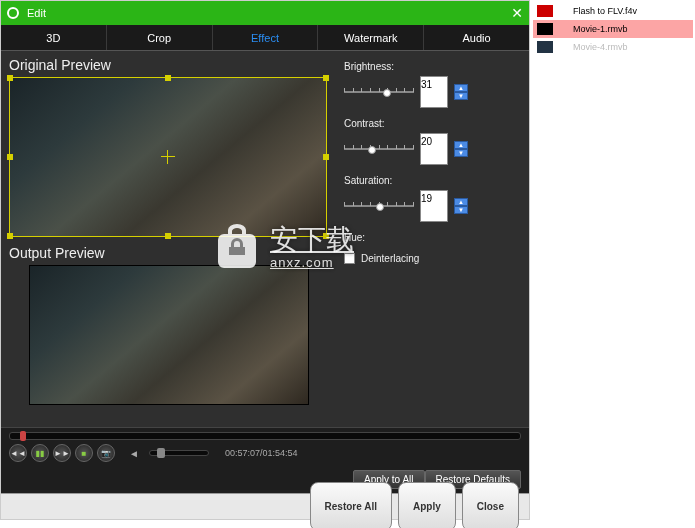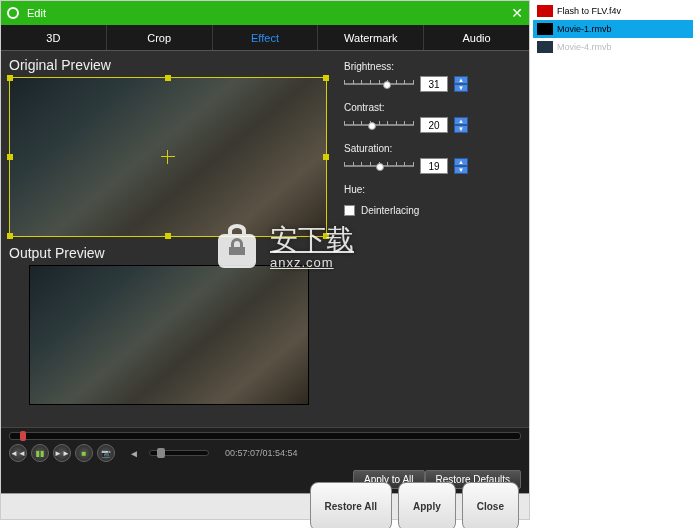--- a/index.html
+++ b/index.html
@@ -25,40 +25,40 @@
 .crop-c::after { width:1px; height:14px; left:6px; top:0; }
 .right-col { flex: 1; padding: 10px 24px 0 8px; }
 .slider-group { margin-bottom: 10px; }
 .slider-label { color: #eee; font-size: 10px; margin-bottom: 4px; display:block; }
 .slider-row { display: flex; align-items: center; gap: 6px; }
 .slider { position: relative; width: 70px; height: 12px; }
 .slider::before { content:""; position:absolute; top:5px; left:0; right:0; height:2px; background:#888; }
 .slider .ticks { position:absolute; top:2px; left:0; right:0; display:flex; justify-content:space-between; }
 .slider .ticks span { width:1px; height:4px; background:#aaa; }
 .slider .thumb { position:absolute; top:3px; width:8px; height:8px; background:#fff; border:1px solid #999; border-radius:50%; transform:translateX(-50%); }
-.numbox { width: 28px; height: 16px; background: #fff; color:#000; font-size:10px; text-align:center; line-height:16px; border:1px solid #888; }
+.numbox { width: 28px; height: 32px; background: #fff; color:#000; font-size:10px; text-align:left; line-height:16px; border:1px solid #888; }
 .spinner { display:flex; flex-direction:column; }
 .spinner div { width:14px; height:8px; background:#4b8be5; display:flex; align-items:center; justify-content:center; color:#fff; font-size:6px; cursor:pointer; border:1px solid #2a5aa0; }
 .checkbox-row { display:flex; align-items:center; gap:6px; margin-top:6px; }
 .checkbox { width:11px; height:11px; border:1px solid #888; background:#fff; cursor:pointer; }
 .player-bar { background:#1e1e1e; padding:4px 8px; border-top:1px solid #444; }
 .progress { position:relative; height:8px; background:#0a0a0a; border:1px solid #444; border-radius:3px; margin-bottom:4px; }
 .progress .pthumb { position:absolute; left:2%; top:-2px; width:6px; height:10px; background:#c44; border-radius:2px; }
 .controls-row { display:flex; align-items:center; gap:4px; }
 .ctrl-btn { width:18px; height:18px; background:radial-gradient(circle,#555 0%,#222 100%); border:1px solid #666; border-radius:50%; display:flex; align-items:center; justify-content:center; cursor:pointer; color:#ddd; font-size:8px; }
 .vol-slider { position:relative; width:60px; height:6px; background:#0a0a0a; border:1px solid #444; border-radius:3px; margin:0 6px; }
 .vol-slider .vthumb { position:absolute; left:12%; top:-3px; width:8px; height:10px; background:#888; border-radius:2px; }
 .time-disp { color:#aaa; font-size:9px; margin-left:6px; }
 .action-row { display:flex; justify-content:flex-end; gap:0; padding:4px 8px; background:#1e1e1e; }
 .action-btn { padding:3px 10px; font-size:10px; background:linear-gradient(#555,#333); border:1px solid #666; color:#fff; cursor:pointer; border-radius:2px; }
 .bottom-bar { background:#e8e8e8; height:26px; display:flex; justify-content:flex-end; align-items:center; gap:6px; padding:0 10px; border-top:1px solid #999; }
 .bottom-btn { padding:18px 14px; font-size:10px; background:linear-gradient(#fafafa,#ddd); border:1px solid #888; color:#333; cursor:pointer; border-radius:8px;font-weight:bold; }
 .file-list { position:absolute; top:2px; left:533px; right:2px; }
-.file-item { display:flex; align-items:center; height:18px; padding:0 4px; font-size:9px; gap:4px;text-align:right; }
-.file-item.sel { background:#0ea5e9; }
+.file-item { display:flex; align-items:center; height:18px; padding:0 4px; font-size:9px; gap:20px;text-align:right; }
+.file-item.sel { background:#fca5a5; }
 .file-thumb { width:16px; height:12px; background:#000; }
 .file-thumb.flash { background:#c00; }
 .watermark { position:absolute; left:210px; top:220px; color:rgba(255,255,255,0.85); font-size:28px; display:flex; align-items:center; gap:6px; pointer-events:none; text-shadow:0 0 4px rgba(0,0,0,0.5);text-decoration:underline; }
 .watermark .wm-icon { width:54px; height:50px; position:relative; }
 .watermark small { display:block; font-size:13px; letter-spacing:1px; margin-top:-4px; }
 </style>
 </head>
 <body>
 
 <div class="main-window">

